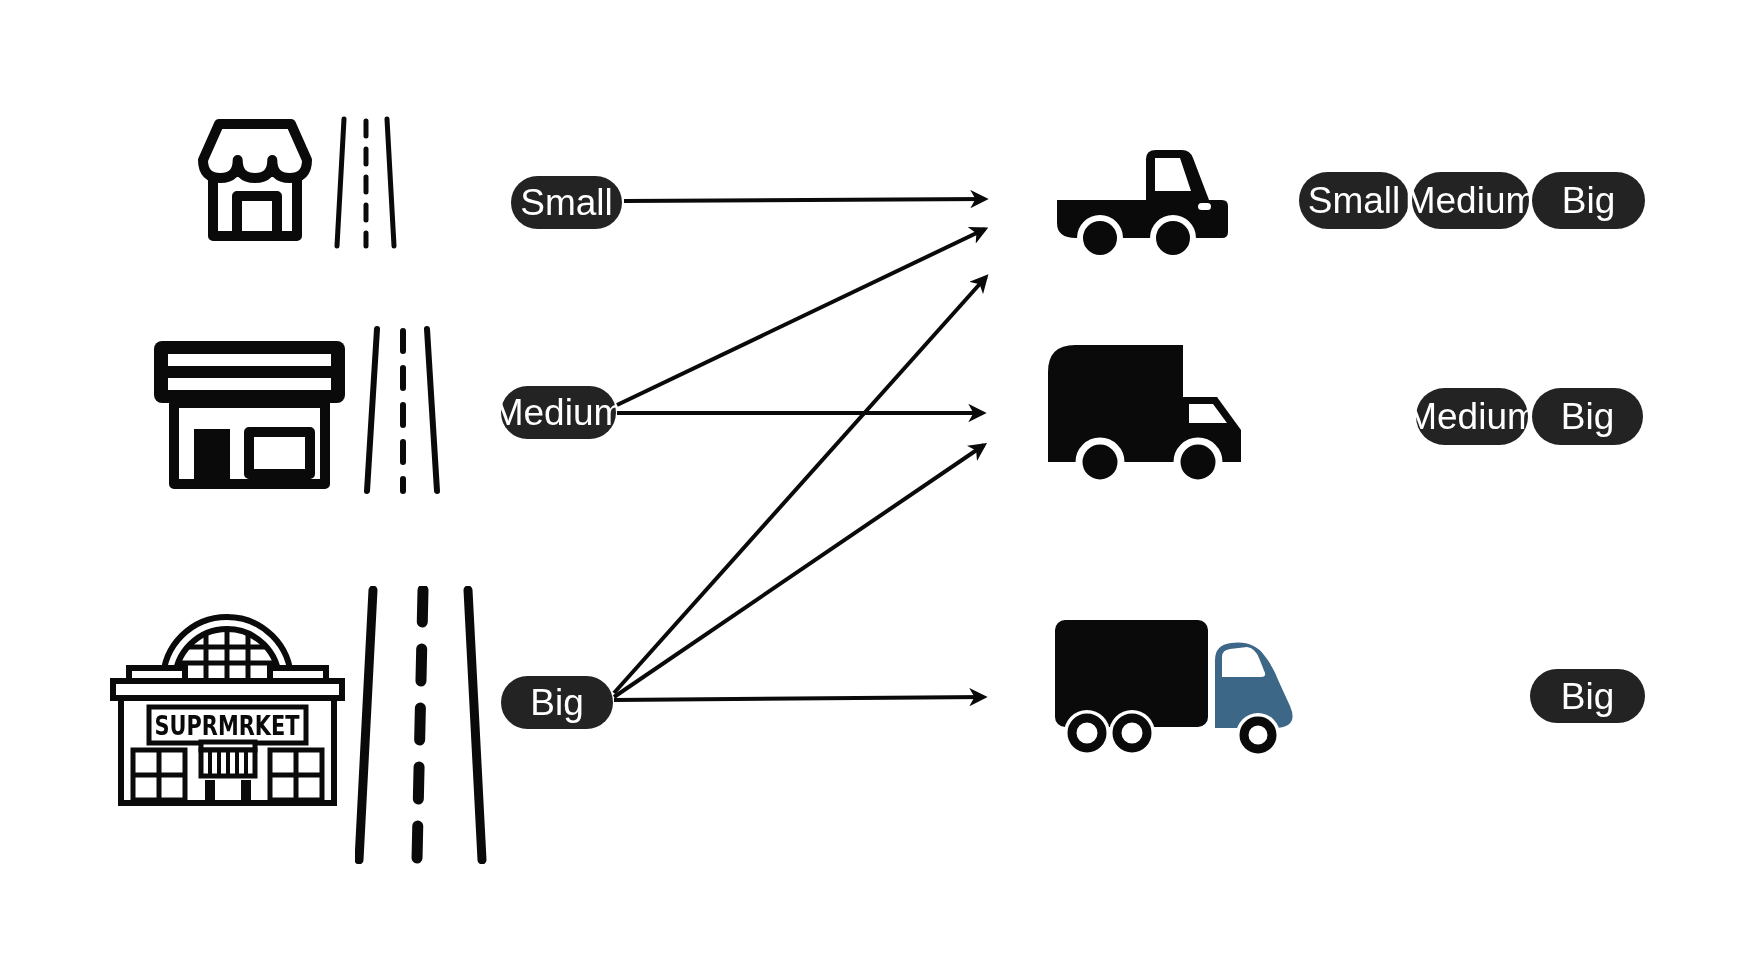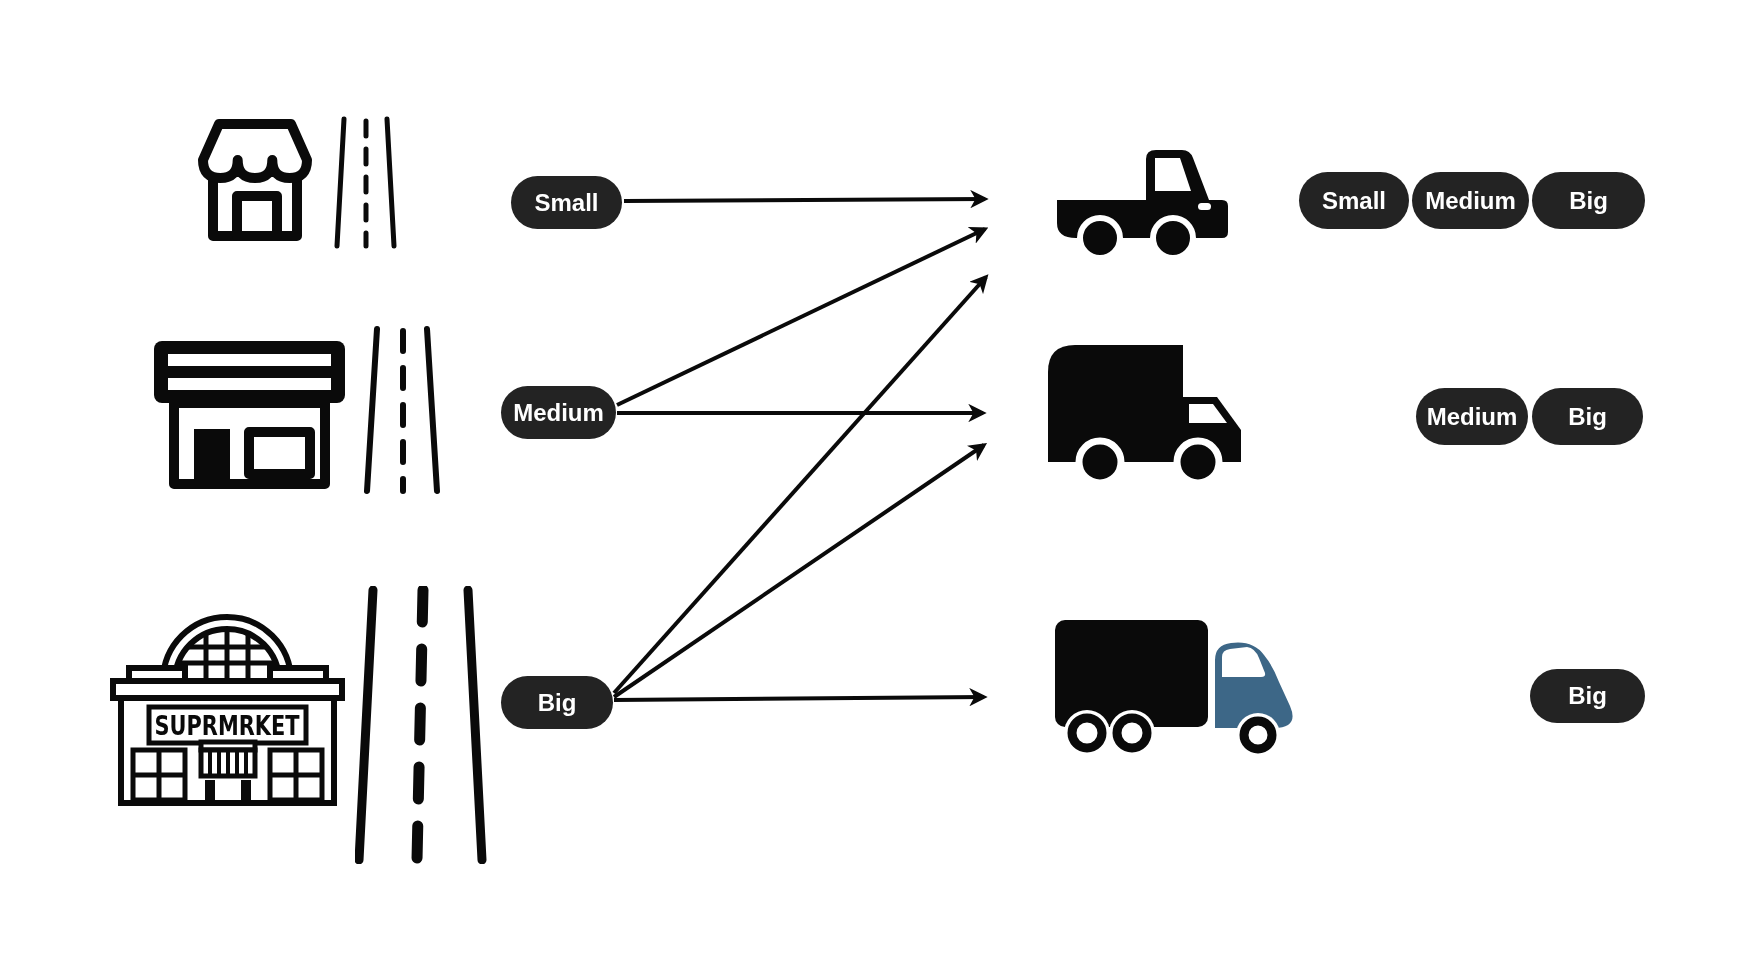--- a/index.html
+++ b/index.html
@@ -1,19 +1,19 @@
 <!DOCTYPE html>
 <html><head>
 <meta charset="utf-8">
 <style>
   html,body{margin:0;padding:0;background:#fff;}
   #canvas{position:relative;width:1761px;height:967px;background:#ffffff;overflow:hidden;
           font-family:"Liberation Sans",sans-serif;}
   .abs{position:absolute;}
-  .pill{background:#232323;color:#ffffff;font-weight:700;font-size:24px;
+  .pill{background:#232323;color:#ffffff;font-weight:400;font-size:37px;
         display:flex;align-items:center;justify-content:center;
         border-radius:999px;white-space:nowrap;line-height:1;}
   .pill-row{position:absolute;display:flex;}
   svg{display:block;}
   #arrow-layer{position:absolute;left:0;top:0;width:1761px;height:967px;pointer-events:none;}
 </style>
 </head>
 <body>
 
 <div id="canvas">

